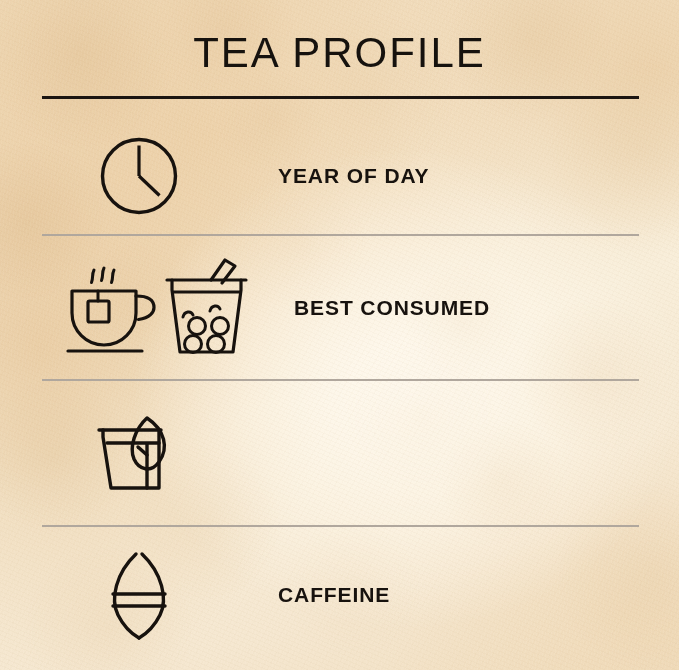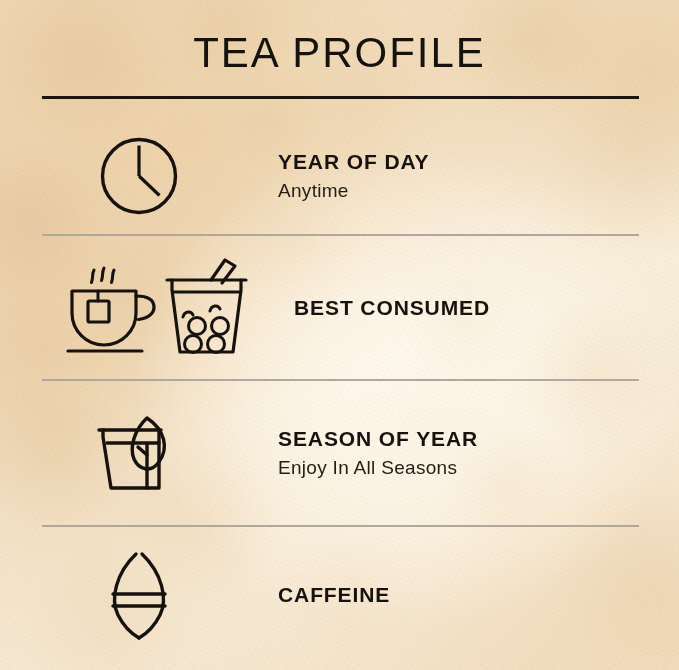--- a/index.html
+++ b/index.html
@@ -182,21 +182,20 @@
           <path d="M41 4.5 A36.5 36.5 0 0 1 41 77.5"></path>
           <path d="M41 77.5 A36.5 36.5 0 0 1 41 4.5"></path>
 
           <line x1="41" y1="41" x2="41" y2="10.5" stroke-width="3.2"></line>
 
           <line x1="41" y1="41" x2="61.5" y2="60.5" stroke-width="3.2"></line>
         </svg>
       </div>
       <div class="text-cell">
         <div class="label">YEAR OF DAY</div>
-        <div class="value">Anytime</div>
       </div>
     </div>
 
     <div class="row row2">
       <div class="icon-cell">
         <svg width="190" height="104" viewBox="0 0 190 104" fill="none" stroke="#17120e" stroke-width="3.2" stroke-linecap="round" stroke-linejoin="round">
 
           <path d="M34 14 C31.5 19 33.5 21.5 31.5 26.5" stroke-width="3"></path>
           <path d="M44 12 C41.5 17 43.5 19.5 41.5 24.5" stroke-width="3"></path>
           <path d="M54 14 C51.5 19 53.5 21.5 51.5 26.5" stroke-width="3"></path>
@@ -242,24 +241,20 @@
           <path d="M14 20 L14 27 L22 78 L70 78 L70 27 L70 20"></path>
 
           <line x1="18" y1="33" x2="70" y2="33"></line>
 
           <path d="M58 8 C76 20 80 38 70 52 C62 63 50 60 45 49 C40 37 46 19 58 8 Z"></path>
 
           <path d="M58 78 L58 34"></path>
           <path d="M58 45 L49 37"></path>
         </svg>
       </div>
-      <div class="text-cell">
-        <div class="label">SEASON OF YEAR</div>
-        <div class="value">Enjoy In All Seasons</div>
-      </div>
     </div>
 
     <div class="row row4">
       <div class="icon-cell">
         <svg width="74" height="92" viewBox="0 0 74 92" fill="none" stroke="#17120e" stroke-width="3.4" stroke-linecap="round" stroke-linejoin="round">
 
           <path d="M34 5 C14 24 8 50 16 66 C22 78 30 85 37 89"></path>
 
           <path d="M37 89 C44 85 52 78 58 66 C66 50 60 24 40 5"></path>
 

